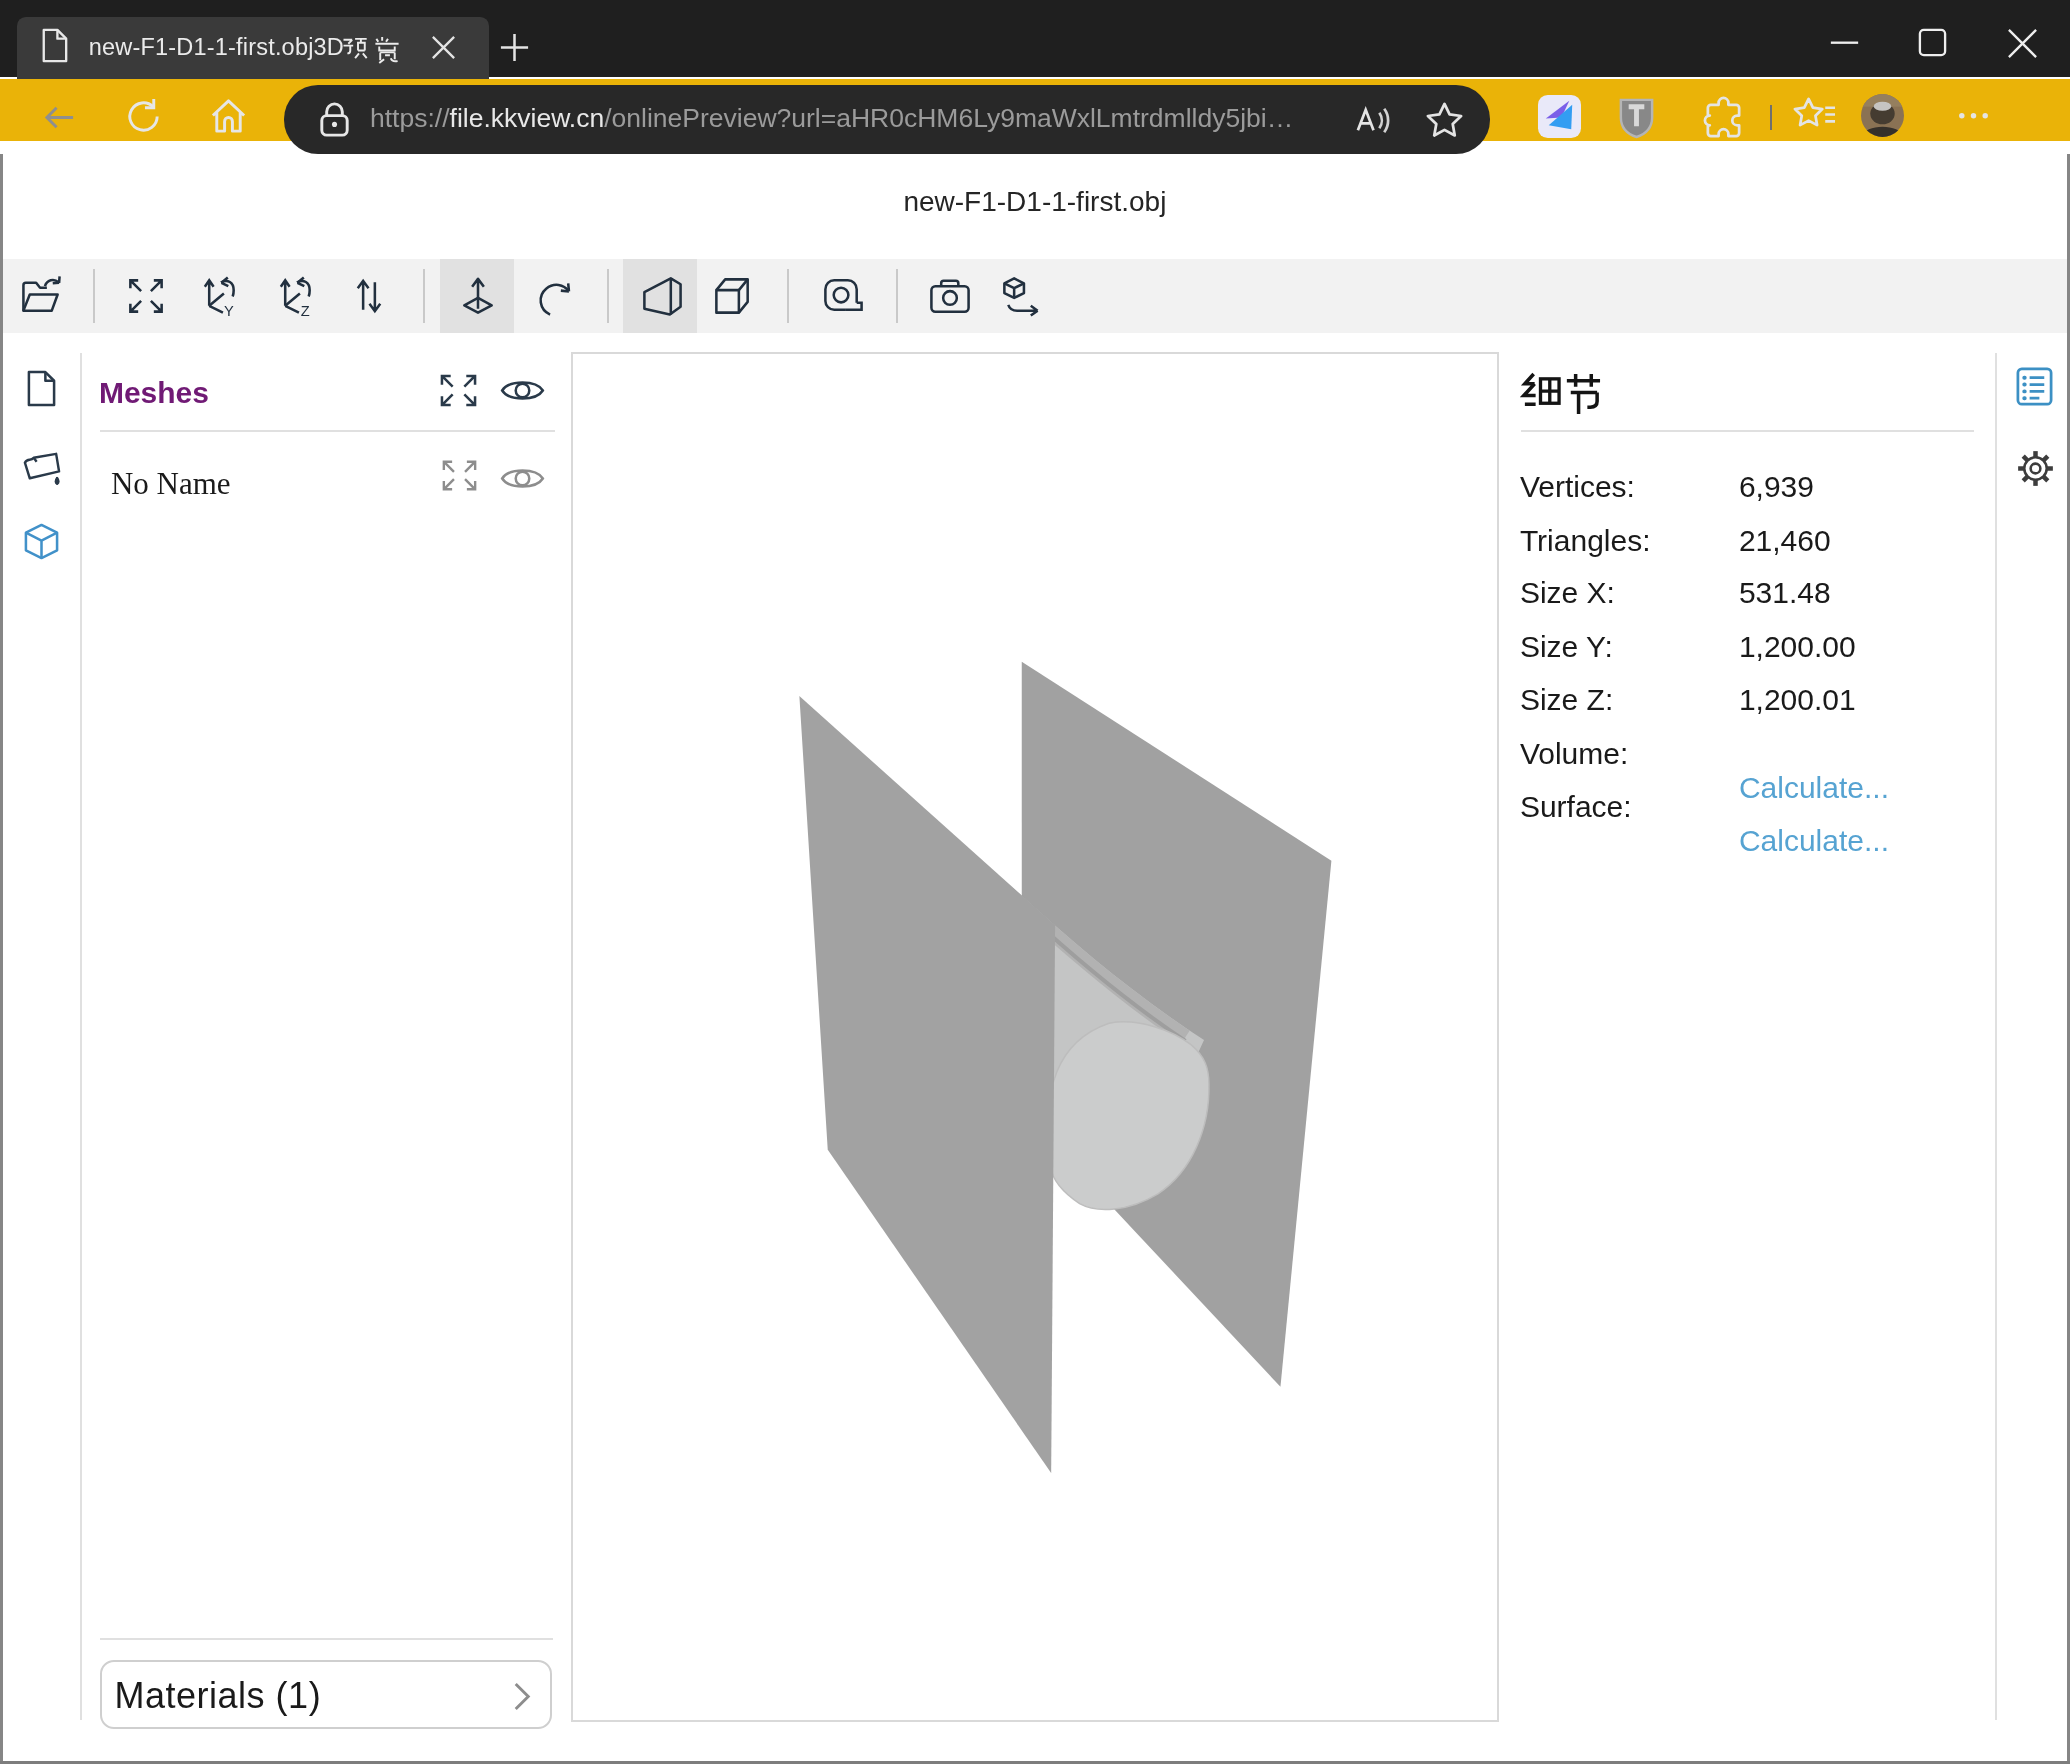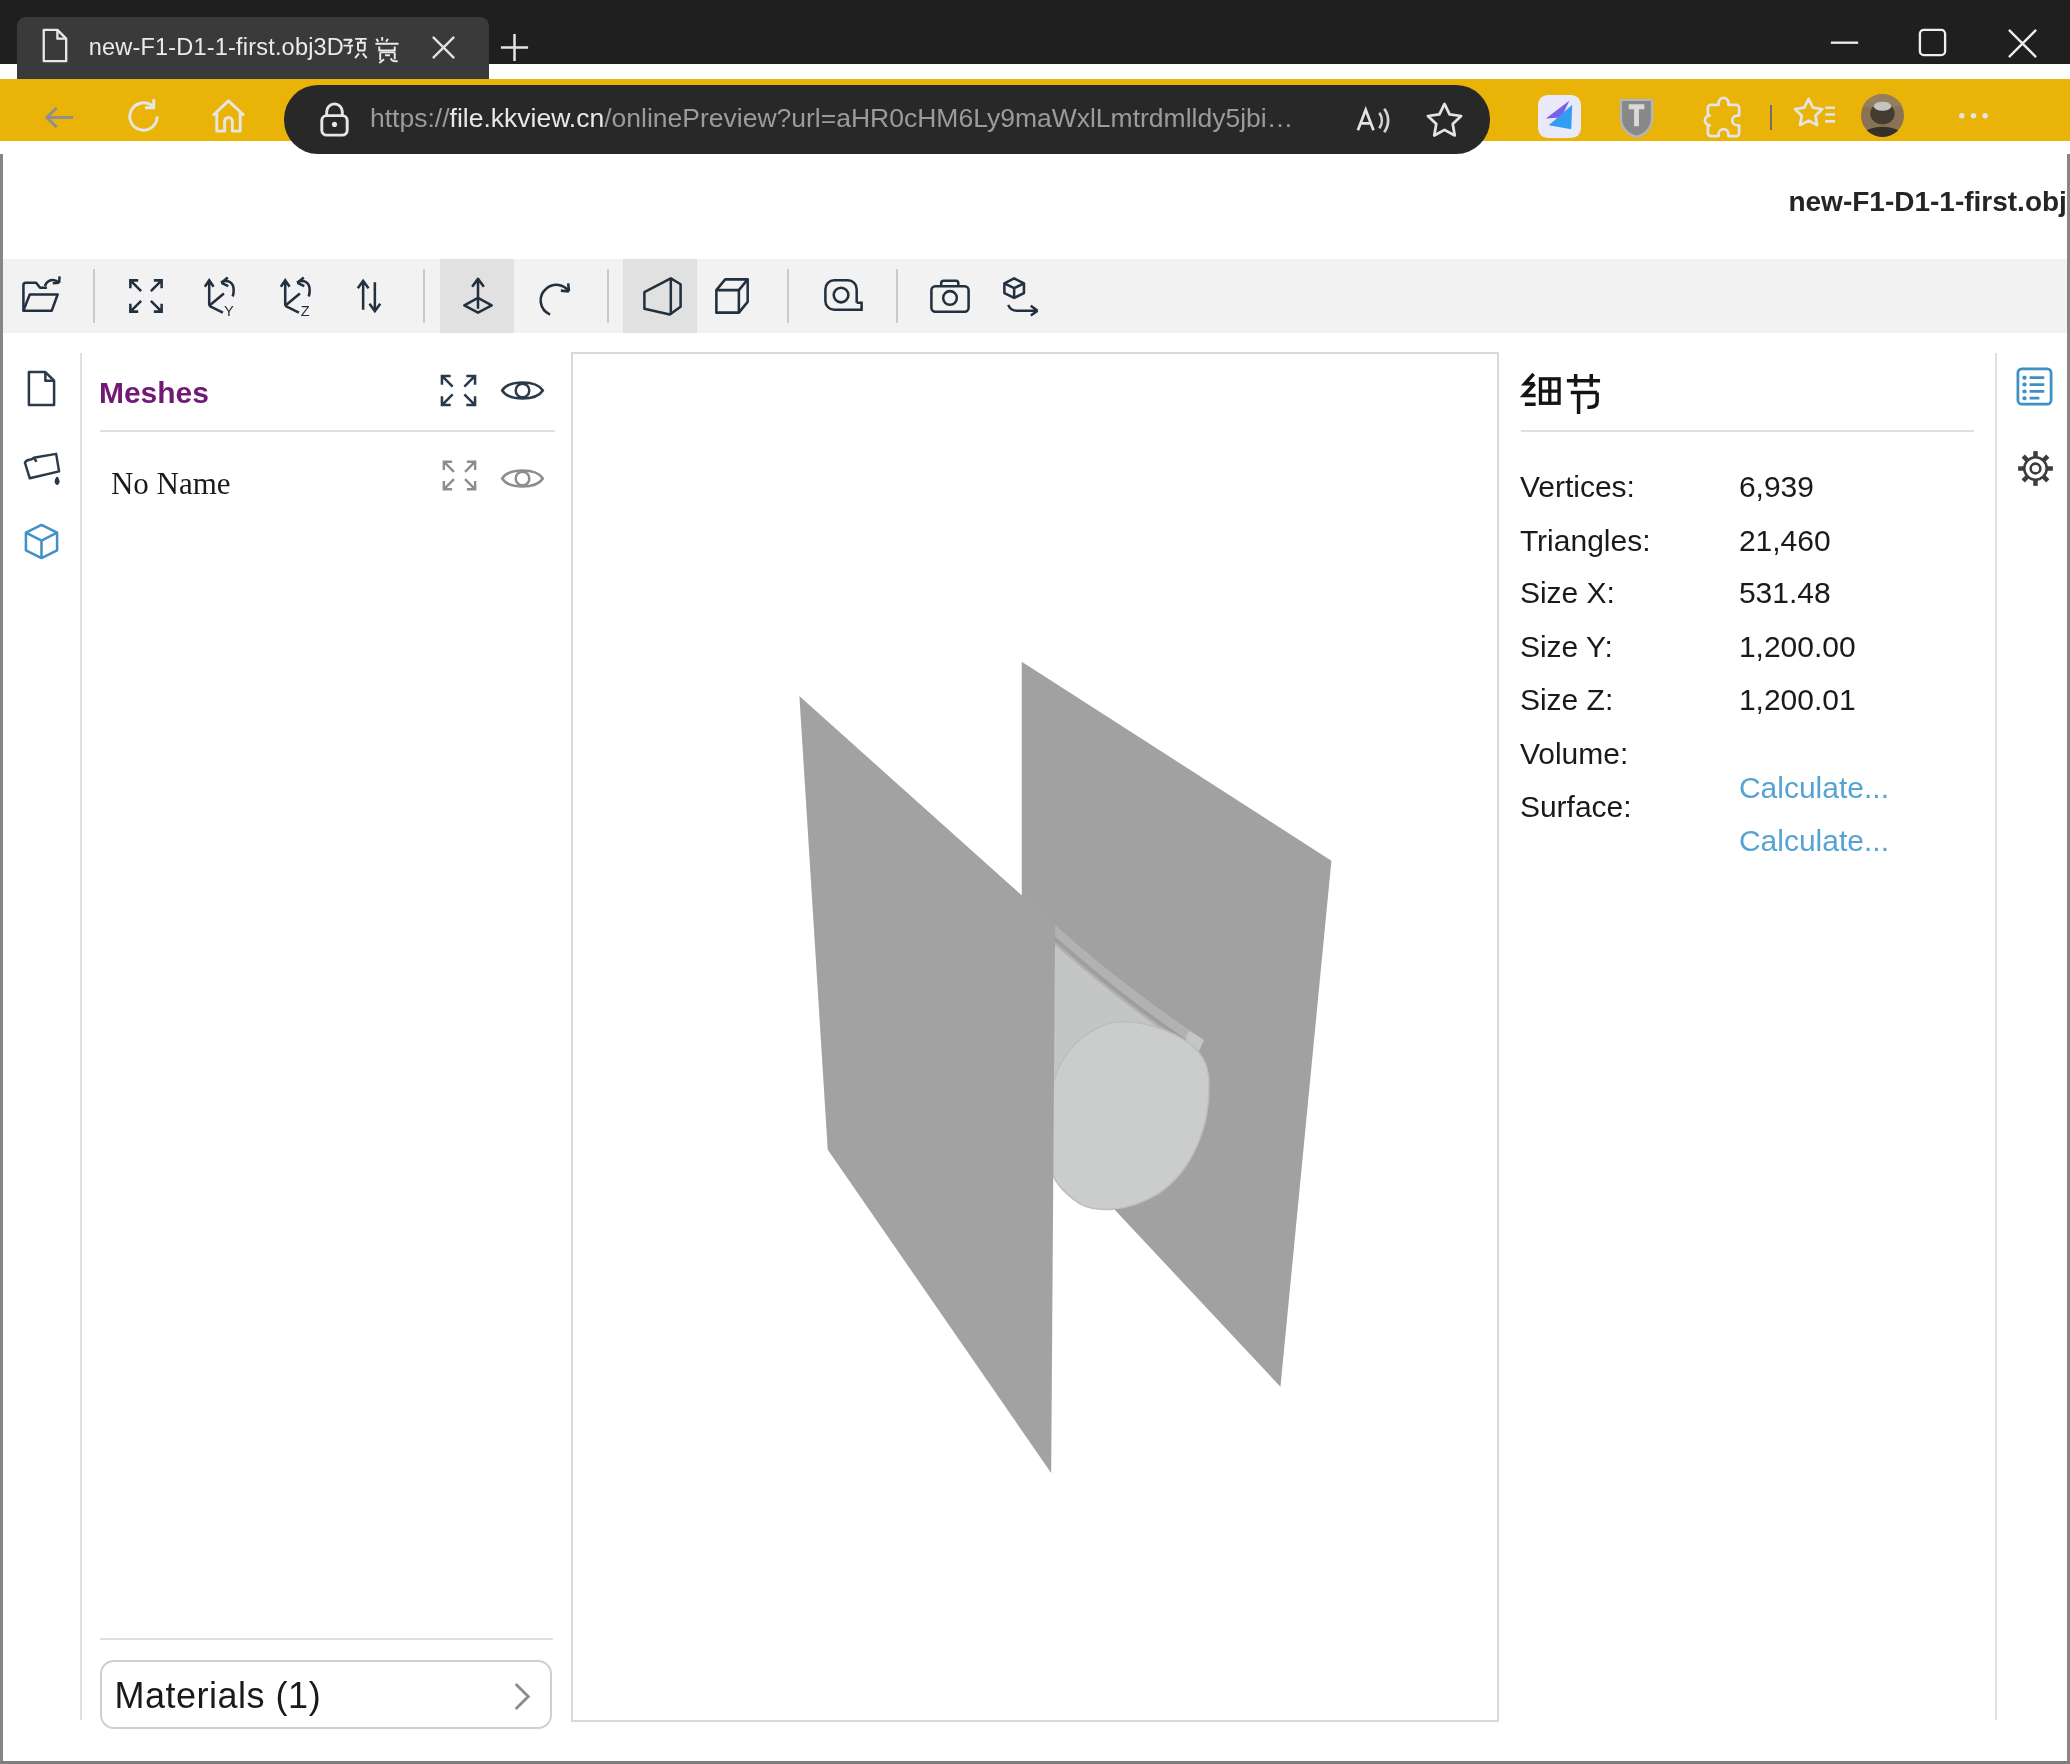--- a/index.html
+++ b/index.html
@@ -1,30 +1,30 @@
 <!DOCTYPE html>
 <html><head>
 <meta charset="utf-8">
 <style>
   * { margin:0; padding:0; box-sizing:border-box; }
   html,body { width:2070px; height:1764px; overflow:hidden; background:#fff;
     font-family:"Liberation Sans", sans-serif; }
   .abs { position:absolute; }
   
-  #chrome-top { left:0; top:0; width:2070px; height:64px; background:#1f1f1f; }
+  #chrome-top { left:0; top:0; width:2070px; height:77px; background:#1f1f1f; }
   #tab { left:16.7px; top:16.7px; width:472px; height:63px; background:#3a3a3a;
          border-radius:8.8px 8.8px 0 0; }
   #tab-title { left:72px; top:17.6px; font-size:23.5px; color:#ebebeb; letter-spacing:0.2px; }
   #chrome-row { left:0; top:79px; width:2070px; height:62px; background:#eab308; }
   #pill { left:284px; top:5.9px; width:1206px; height:69px; border-radius:34px; background:#282828; }
   #url { left:86px; top:18.6px; font-size:26.5px; color:#9b9b9b; white-space:nowrap; }
   #url b { color:#e8e8e8; font-weight:normal; }
   
   #page { left:2.9px; top:154px; width:2064px; height:1607px; background:#fff; }
-  #ptitle { left:0; top:32px; width:2064px; text-align:right; font-size:28px; color:#252525;font-weight:bold; }
+  #ptitle { left:0; top:32px; width:2064px; text-align:center; font-size:28px; color:#252525; }
   #toolbar { left:0; top:105px; width:2064px; height:74px; background:#f2f2f2; }
   .tcell { position:absolute; top:0; height:74px; background:#e1e1e1; }
   .tsep { position:absolute; top:9.8px; width:2px; height:54px; background:#c9c9c9; }
   .ticon { position:absolute; top:50%; transform:translate(-50%,-50%); }
   
   .vline { position:absolute; width:2px; background:#e0e0e0; }
   .hline { position:absolute; height:2px; background:#e0e0e0; }
   #meshes-t { left:96px; top:222px; font-size:30px; font-weight:bold; color:#701a75; }
   #noname { left:108px; top:312px; font-size:31px; color:#1a1a1a;font-family:Liberation Serif, serif; }
   #materials { left:97px; top:1506px; width:452px; height:69px; border:2px solid #cfcfcf; border-radius:14px; }

